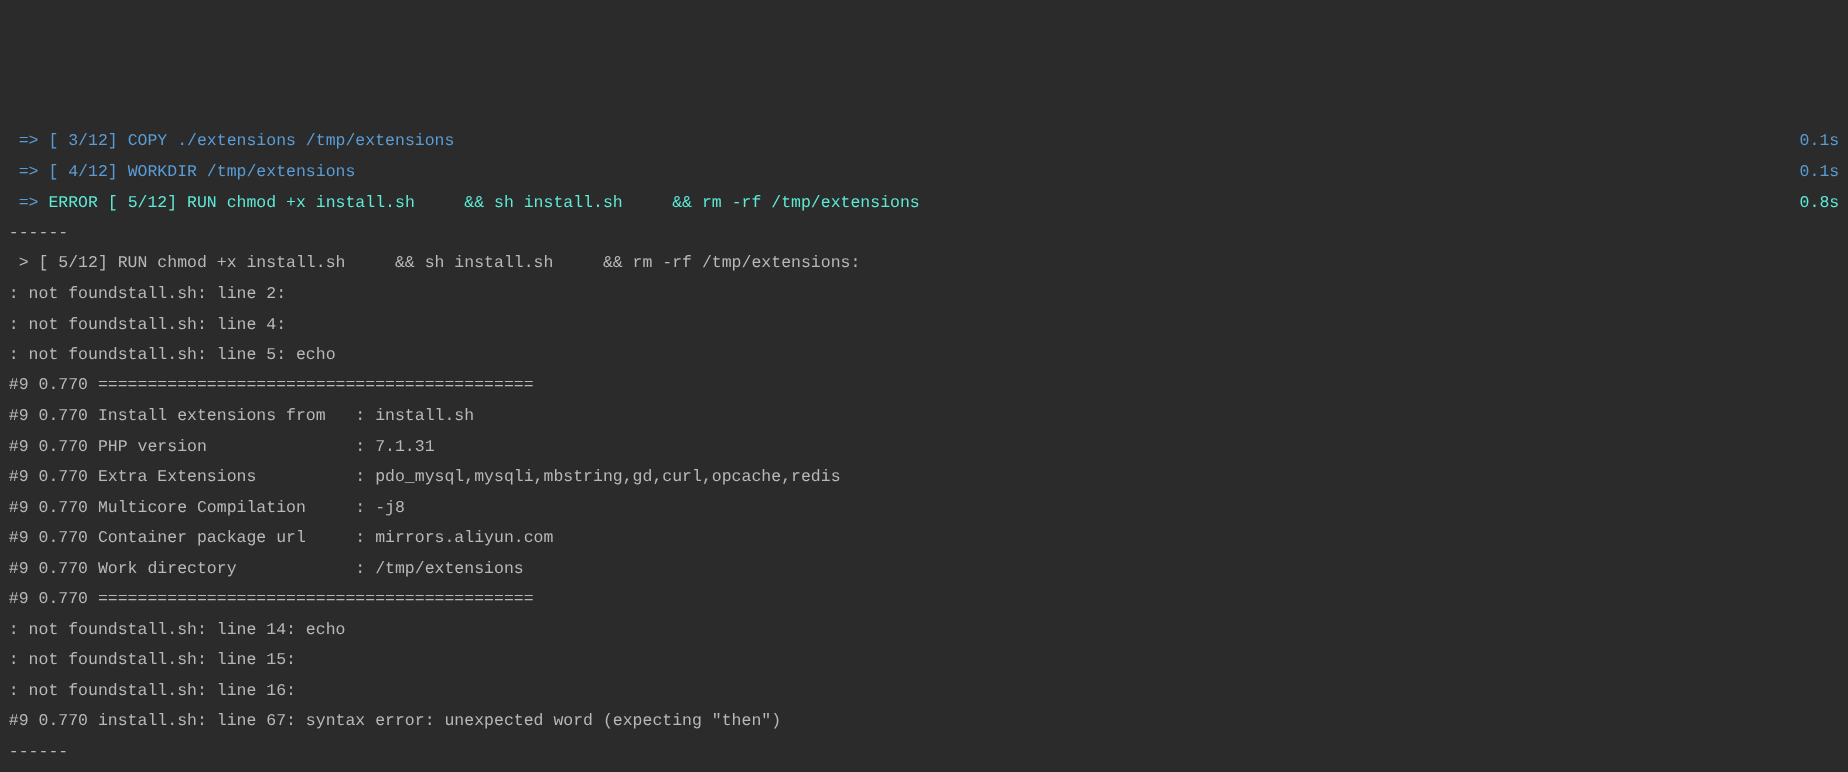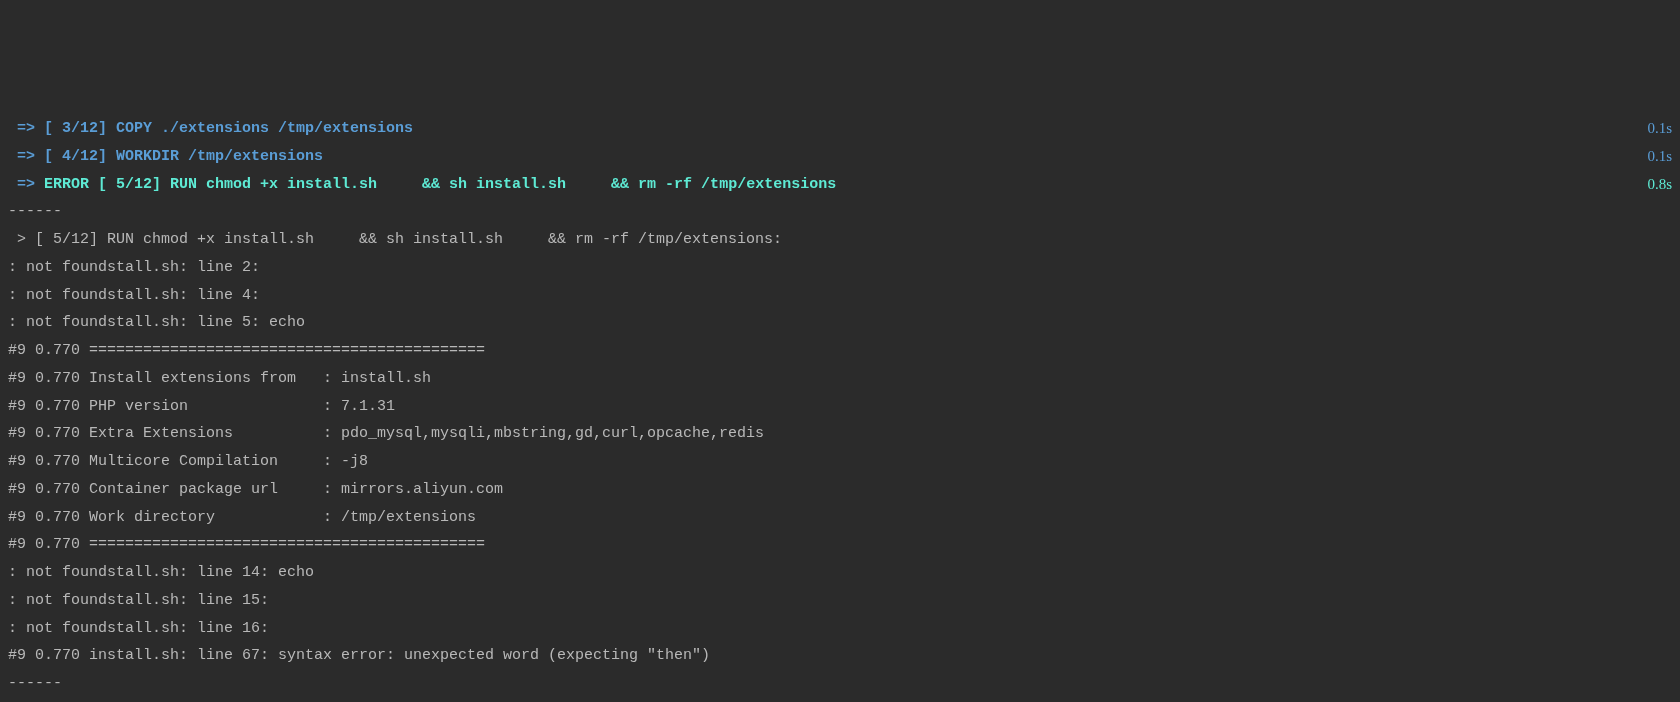--- a/index.html
+++ b/index.html
@@ -19,26 +19,24 @@
       width: 1680px;
       height: 702px;
     }
     .line {
       display: flex;
       justify-content: space-between;
       width: 100%;
     }
     .line-left {
       flex: 1;
-      font-weight: bold;
     }
     .line-right {
       flex-shrink: 0;
       padding-left: 20px;
-      font-family: Liberation Serif, serif;
     }
     .blue {
       color: #5a9dd6;
     }
     .red {
       color: #5eead4;
     }
     .grey {
       color: #b8b8b8;
     }

